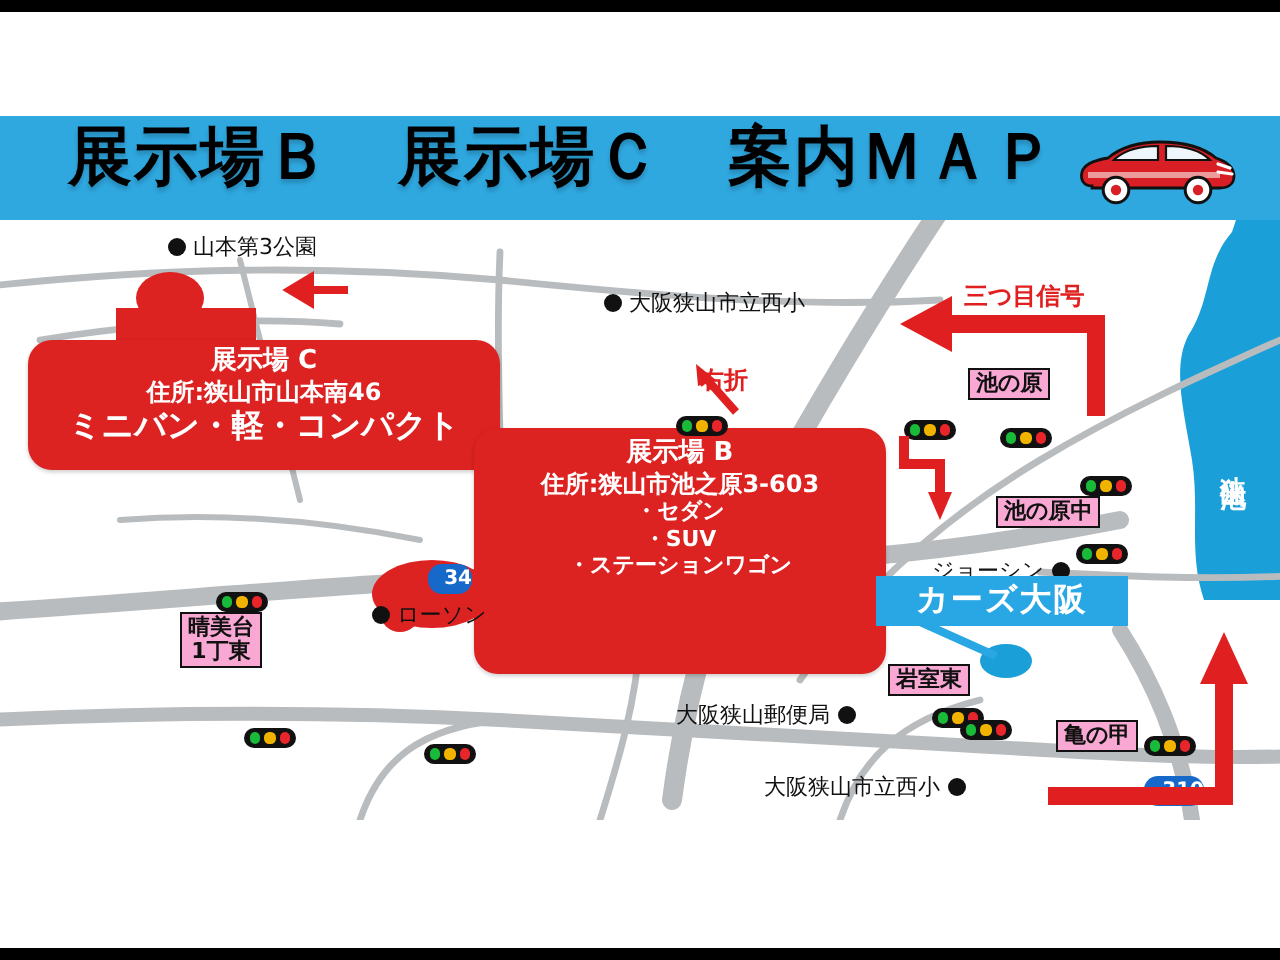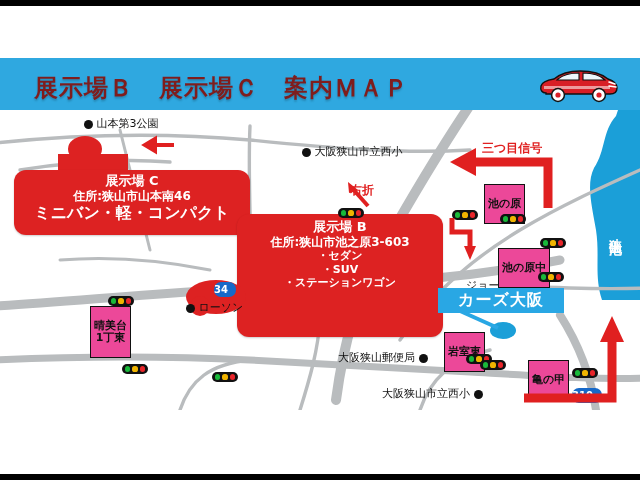--- a/index.html
+++ b/index.html
@@ -2,46 +2,46 @@
 <html><head>
 <meta charset="utf-8">
 <style>
   html,body{margin:0;padding:0;background:#000;}
   #shot{position:relative;width:640px;height:480px;background:#000;overflow:hidden;
         font-family:"DejaVu Sans","Liberation Sans",sans-serif;}
   .page{position:absolute;left:0;top:6px;width:640px;height:468px;background:#ffffff;overflow:hidden;}
 
   
   .banner{position:absolute;left:0;top:52px;width:640px;height:52px;background:#2fa8e0;}
-  .banner-title{position:absolute;left:34px;top:62px;width:500px;height:40px;color:#7f1d1d;
-     font-size:24px;font-weight:bold;letter-spacing:1px;line-height:40px;white-space:pre;
+  .banner-title{position:absolute;left:34px;top:52px;width:500px;height:40px;color:#000000;
+     font-size:32px;font-weight:bold;letter-spacing:1px;line-height:40px;white-space:pre;
      text-shadow:0 2px 2px rgba(0,0,0,.18);}
   .car-icon{position:absolute;left:536px;top:60px;width:86px;height:40px;}
 
   
   .map{position:absolute;left:0;top:104px;width:640px;height:300px;background:#ffffff;overflow:hidden;}
   .lake-label{position:absolute;color:#ffffff;font-size:13px;font-weight:bold;
      writing-mode:vertical-rl;text-orientation:upright;letter-spacing:2px;}
 
   
   .poi{position:absolute;font-size:11px;font-weight:normal;color:#111;white-space:nowrap;}
   .dot{display:inline-block;width:9px;height:9px;border-radius:50%;background:#111;vertical-align:middle;}
 
   
-  .sigbox{position:absolute;border:1.6px solid #111;background:#ec4899;color:#111;
-     font-size:11px;font-weight:bold;padding:13px 3px;white-space:nowrap;line-height:1.12;text-align:center;}
+  .sigbox{position:absolute;border:1.6px solid #111;background:#f9a8d4;color:#111;
+     font-size:11px;font-weight:bold;padding:1px 3px;white-space:nowrap;line-height:1.12;text-align:center;}
   .signal{position:absolute;width:26px;height:10px;border-radius:6px;background:#111;}
   .signal i{position:absolute;top:2.4px;width:5.2px;height:5.2px;border-radius:50%;}
   .signal i:nth-child(1){left:3px;background:#19b93a;}
   .signal i:nth-child(2){left:10.4px;background:#f0b400;}
   .signal i:nth-child(3){left:17.8px;background:#e8252a;}
 
   
   .shield{position:absolute;width:22px;height:15px;border-radius:7px;background:#1769c9;color:#fff;
-     font-size:10px;font-weight:bold;text-align:left;line-height:15px;}
+     font-size:10px;font-weight:bold;text-align:right;line-height:15px;}
   .shield.r310{width:30px;}
 
   
   .callout{position:absolute;background:#dd2222;border-radius:12px;color:#fff;
      font-weight:bold;text-align:center;box-shadow:0 1px 2px rgba(0,0,0,.2);}
   .callout .ln{line-height:1.22;white-space:nowrap;}
   .tail{position:absolute;background:#dd2222;}
   .blob{position:absolute;background:#dd2222;border-radius:50%;}
 
   

